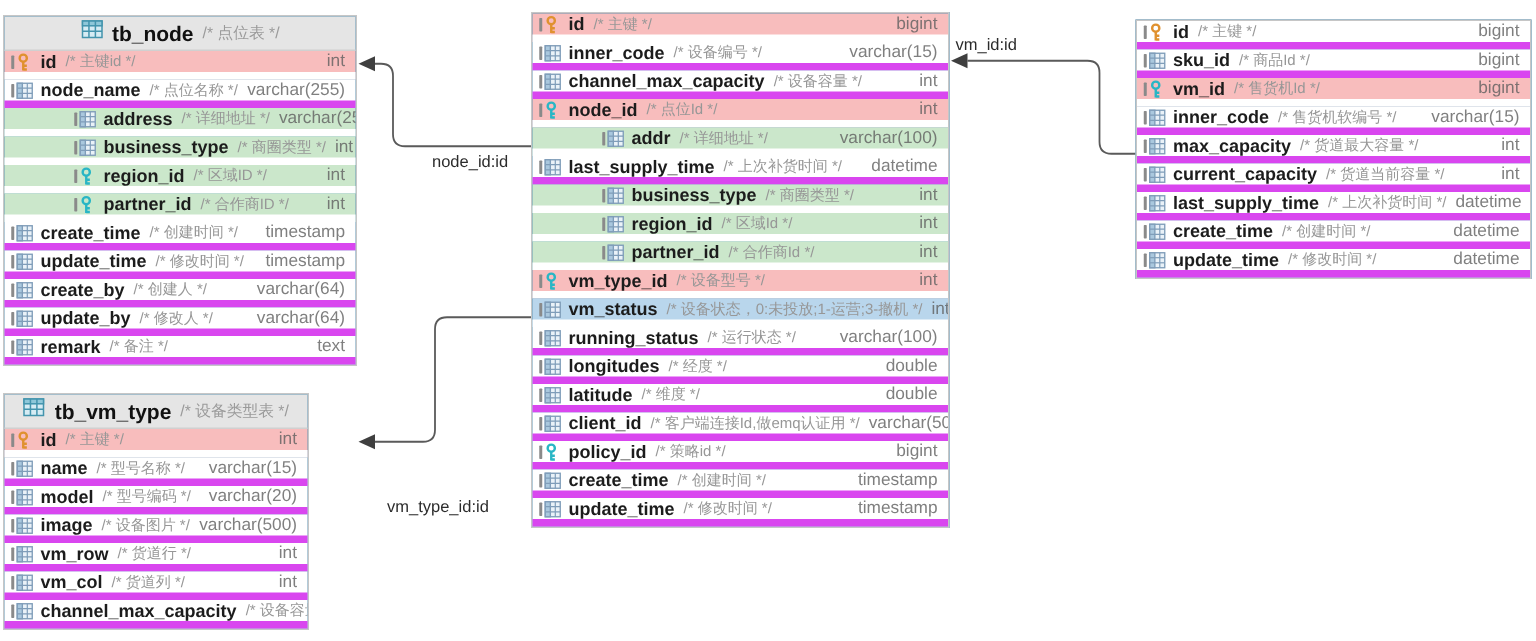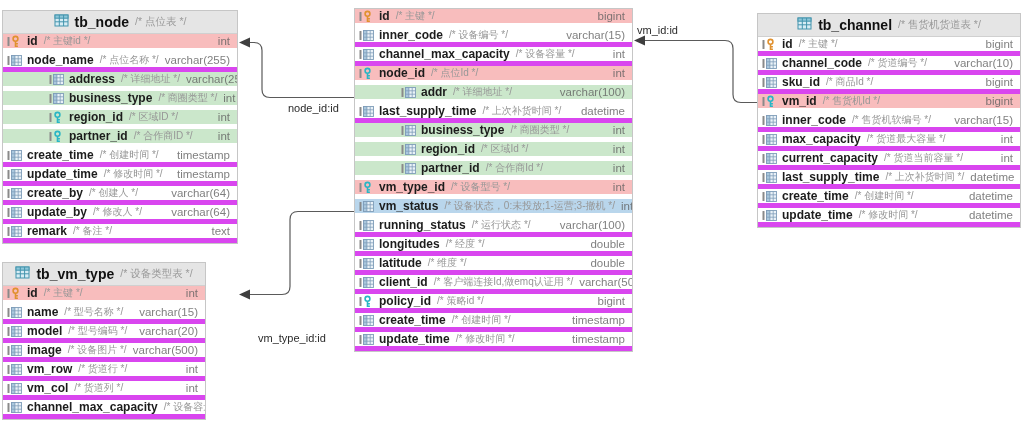--- a/index.html
+++ b/index.html
@@ -605,33 +605,20 @@
   </svg>
 </span>
           <span class="fname">update_time</span>
           <span class="fcomment">/* 修改时间 */</span>
           <span class="ftype">timestamp</span>
         </div>
       </div>
   </div>
 
   <div class="er-table" style="left:757px;top:13px;width:264px">
-    <div class="thead">
-      <span class="ticon icon-table-slot">
-  <svg width="15" height="13" viewBox="0 0 15 13">
-    <rect x="1" y="1" width="13" height="11" fill="#d6ecf4" stroke="#4394ad"></rect>
-    <rect x="1" y="1" width="13" height="3.2" fill="#8ec7d9" stroke="#4394ad"></rect>
-    <line x1="5.3" y1="1" x2="5.3" y2="12" stroke="#4394ad"></line>
-    <line x1="9.6" y1="1" x2="9.6" y2="12" stroke="#4394ad"></line>
-    <line x1="1" y1="7.8" x2="14" y2="7.8" stroke="#4394ad"></line>
-  </svg>
-</span>
-      <span class="tname">tb_channel</span>
-      <span class="tcomment">/* 售货机货道表 */</span>
-    </div>
     <div class="rows">
         <div class="row">
           <span class="cicon">
   <svg class="key-pk" width="16" height="13" viewBox="0 0 16 13">
     <rect x="0.5" y="2" width="2" height="9" rx="0.5" fill="#8a8a8a"></rect>
     <circle class="kp" cx="8.5" cy="3.8" r="2.4" fill="none" stroke-width="1.6"></circle>
     <path class="kp" d="M8.5 6.2 V12 M8.5 8.8 h2.4 M8.5 11.3 h2.4" fill="none" stroke-width="1.6"></path>
   </svg>
 </span>
           <span class="fname">id</span>
@@ -642,35 +629,20 @@
           <span class="cicon">
   <svg width="16" height="13" viewBox="0 0 16 13">
     <rect x="0.5" y="2" width="2" height="9" rx="0.5" fill="#8a8a8a"></rect>
     <rect x="4.5" y="1.5" width="10" height="10" fill="#eaf2f8" stroke="#7f9db9" stroke-width="0.9"></rect>
     <rect x="4.5" y="1.5" width="3.4" height="10" fill="#aac8de" stroke="#7f9db9" stroke-width="0.9"></rect>
     <line x1="4.5" y1="4.8" x2="14.5" y2="4.8" stroke="#7f9db9" stroke-width="0.8"></line>
     <line x1="4.5" y1="8.2" x2="14.5" y2="8.2" stroke="#7f9db9" stroke-width="0.8"></line>
     <line x1="11.2" y1="1.5" x2="11.2" y2="11.5" stroke="#7f9db9" stroke-width="0.8"></line>
   </svg>
 </span>
-          <span class="fname">channel_code</span>
-          <span class="fcomment">/* 货道编号 */</span>
-          <span class="ftype">varchar(10)</span>
-        </div>
-        <div class="row">
-          <span class="cicon">
-  <svg width="16" height="13" viewBox="0 0 16 13">
-    <rect x="0.5" y="2" width="2" height="9" rx="0.5" fill="#8a8a8a"></rect>
-    <rect x="4.5" y="1.5" width="10" height="10" fill="#eaf2f8" stroke="#7f9db9" stroke-width="0.9"></rect>
-    <rect x="4.5" y="1.5" width="3.4" height="10" fill="#aac8de" stroke="#7f9db9" stroke-width="0.9"></rect>
-    <line x1="4.5" y1="4.8" x2="14.5" y2="4.8" stroke="#7f9db9" stroke-width="0.8"></line>
-    <line x1="4.5" y1="8.2" x2="14.5" y2="8.2" stroke="#7f9db9" stroke-width="0.8"></line>
-    <line x1="11.2" y1="1.5" x2="11.2" y2="11.5" stroke="#7f9db9" stroke-width="0.8"></line>
-  </svg>
-</span>
           <span class="fname">sku_id</span>
           <span class="fcomment">/* 商品Id */</span>
           <span class="ftype">bigint</span>
         </div>
         <div class="row row--pink">
           <span class="cicon">
   <svg class="key-fk" width="16" height="13" viewBox="0 0 16 13">
     <rect x="0.5" y="2" width="2" height="9" rx="0.5" fill="#8a8a8a"></rect>
     <circle class="kp" cx="8.5" cy="3.8" r="2.4" fill="none" stroke-width="1.6"></circle>
     <path class="kp" d="M8.5 6.2 V12 M8.5 8.8 h2.4 M8.5 11.3 h2.4" fill="none" stroke-width="1.6"></path>

